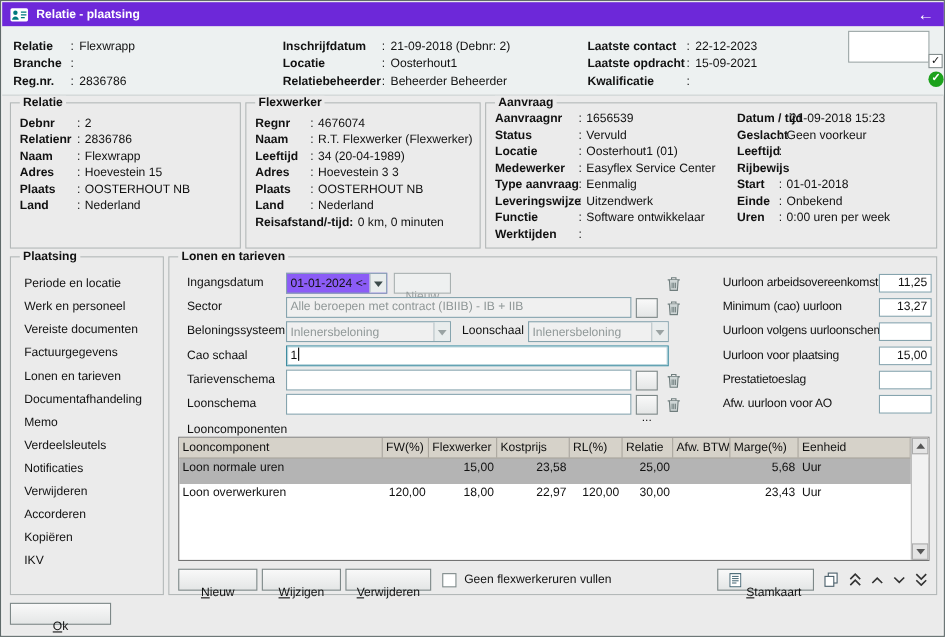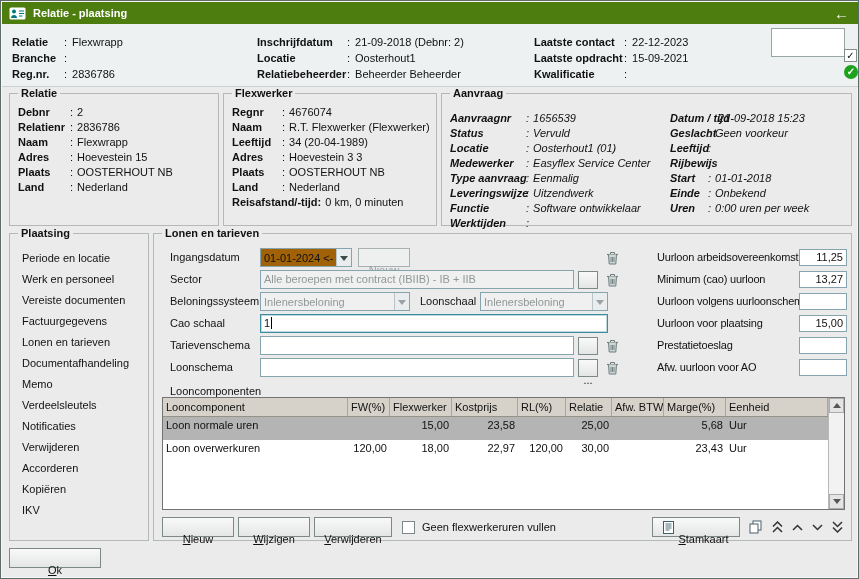--- a/index.html
+++ b/index.html
@@ -3,21 +3,21 @@
 <meta charset="utf-8">
 <style>
   * { box-sizing: border-box; margin: 0; padding: 0; }
   body { background: #ffffff; font-family: "Liberation Sans", sans-serif; }
   .window { position: relative; width: 859px; height: 579px; background: #ebebeb;
             border: 1px solid #5f6a6a; box-shadow: inset 0 0 0 1px #f7f7f7;
             font-size: 11px; color: #111; overflow: hidden; }
 
   
   .titlebar { position: absolute; left: 1px; top: 1px; width: 857px; height: 22px;
-              background: #4d7c0f; display: flex; align-items: center; padding: 0 7px; }
+              background: #6d28d9; display: flex; align-items: center; padding: 0 7px; }
   .ticon { display: flex; align-items: center; }
   .ttitle { color: #fff; font-weight: bold; margin-left: 7px; flex: 1; }
   .tback { color: #fff; font-size: 15px; font-weight: bold; cursor: pointer; padding: 0 3px; }
 
   
   .header { position: absolute; left: 1px; top: 23px; width: 857px; height: 63px;
             background: #edf1f1; border-bottom: 1px solid #ccd2d2; }
   .hcol { position: absolute; top: 10px; }
   .hrow { display: flex; height: 16px; line-height: 16px; white-space: nowrap; }
   .hlabel { font-weight: bold; flex: none; }
@@ -37,30 +37,30 @@
   .gbox { position: absolute; border: 1px solid #b3b8b8; }
   .legend { position: absolute; top: -7px; left: 8px; background: #ebebeb; padding: 0 3px;
             font-weight: bold; line-height: 13px; white-space: nowrap; }
   .grows { padding: 11px 0 0 8px; }
   .frow { display: flex; height: 15px; line-height: 15px; white-space: nowrap; }
   .flabel { font-weight: bold; flex: none; }
   .lw52 { width: 52px; } .lw50 { width: 50px; } .lw76 { width: 76px; } .lw60 { width: 38px; }
   .flabel.auto { width: auto; margin-right: 4px; }
   .fsep::before { content: ":"; }
   .fval { margin-left: 4px; }
-  .acol { position: absolute; top: 17px; font-style: italic; }
+  .acol { position: absolute; top: 7px; }
 
   
   .side-items { padding-top: 14px; }
   .side-item { height: 21px; line-height: 21px; padding-left: 12px; cursor: pointer; white-space: nowrap; }
 
   
   .plabel { position: absolute; left: 16px; line-height: 19px; white-space: nowrap; }
   .rlabel { position: absolute; left: 503px; line-height: 19px; white-space: nowrap; letter-spacing: -0.2px; }
-  .combo { position: absolute; height: 19px; background: #a16207; border: 1px solid #86a4ae;
+  .combo { position: absolute; height: 19px; background: #8b5cf6; border: 1px solid #86a4ae;
            display: flex; align-items: center; cursor: pointer; }
   .combo-val { flex: 1; padding-left: 3px; white-space: nowrap; overflow: hidden; }
   .combo-btn { width: 15px; align-self: stretch; border-left: 1px solid #b8c4c8;
                background: #e9eded; display: flex; align-items: center; justify-content: center; }
   .arr { width: 0; height: 0; border: 4px solid transparent; border-top: 5px solid #3c4a4a; margin-top: 5px; }
   .combo.disabled { background: #f0f0f0; color: #909898; cursor: default; }
   .combo.disabled .arr { border-top-color: #9aa3a3; }
   .tinput { position: absolute; height: 19px; background: #fff; border: 1px solid #86a4ae;
             line-height: 17px; padding-left: 3px; white-space: nowrap; overflow: hidden; cursor: text; }
   .tinput.disabled { background: #f0f0f0; color: #909898; cursor: default; }

